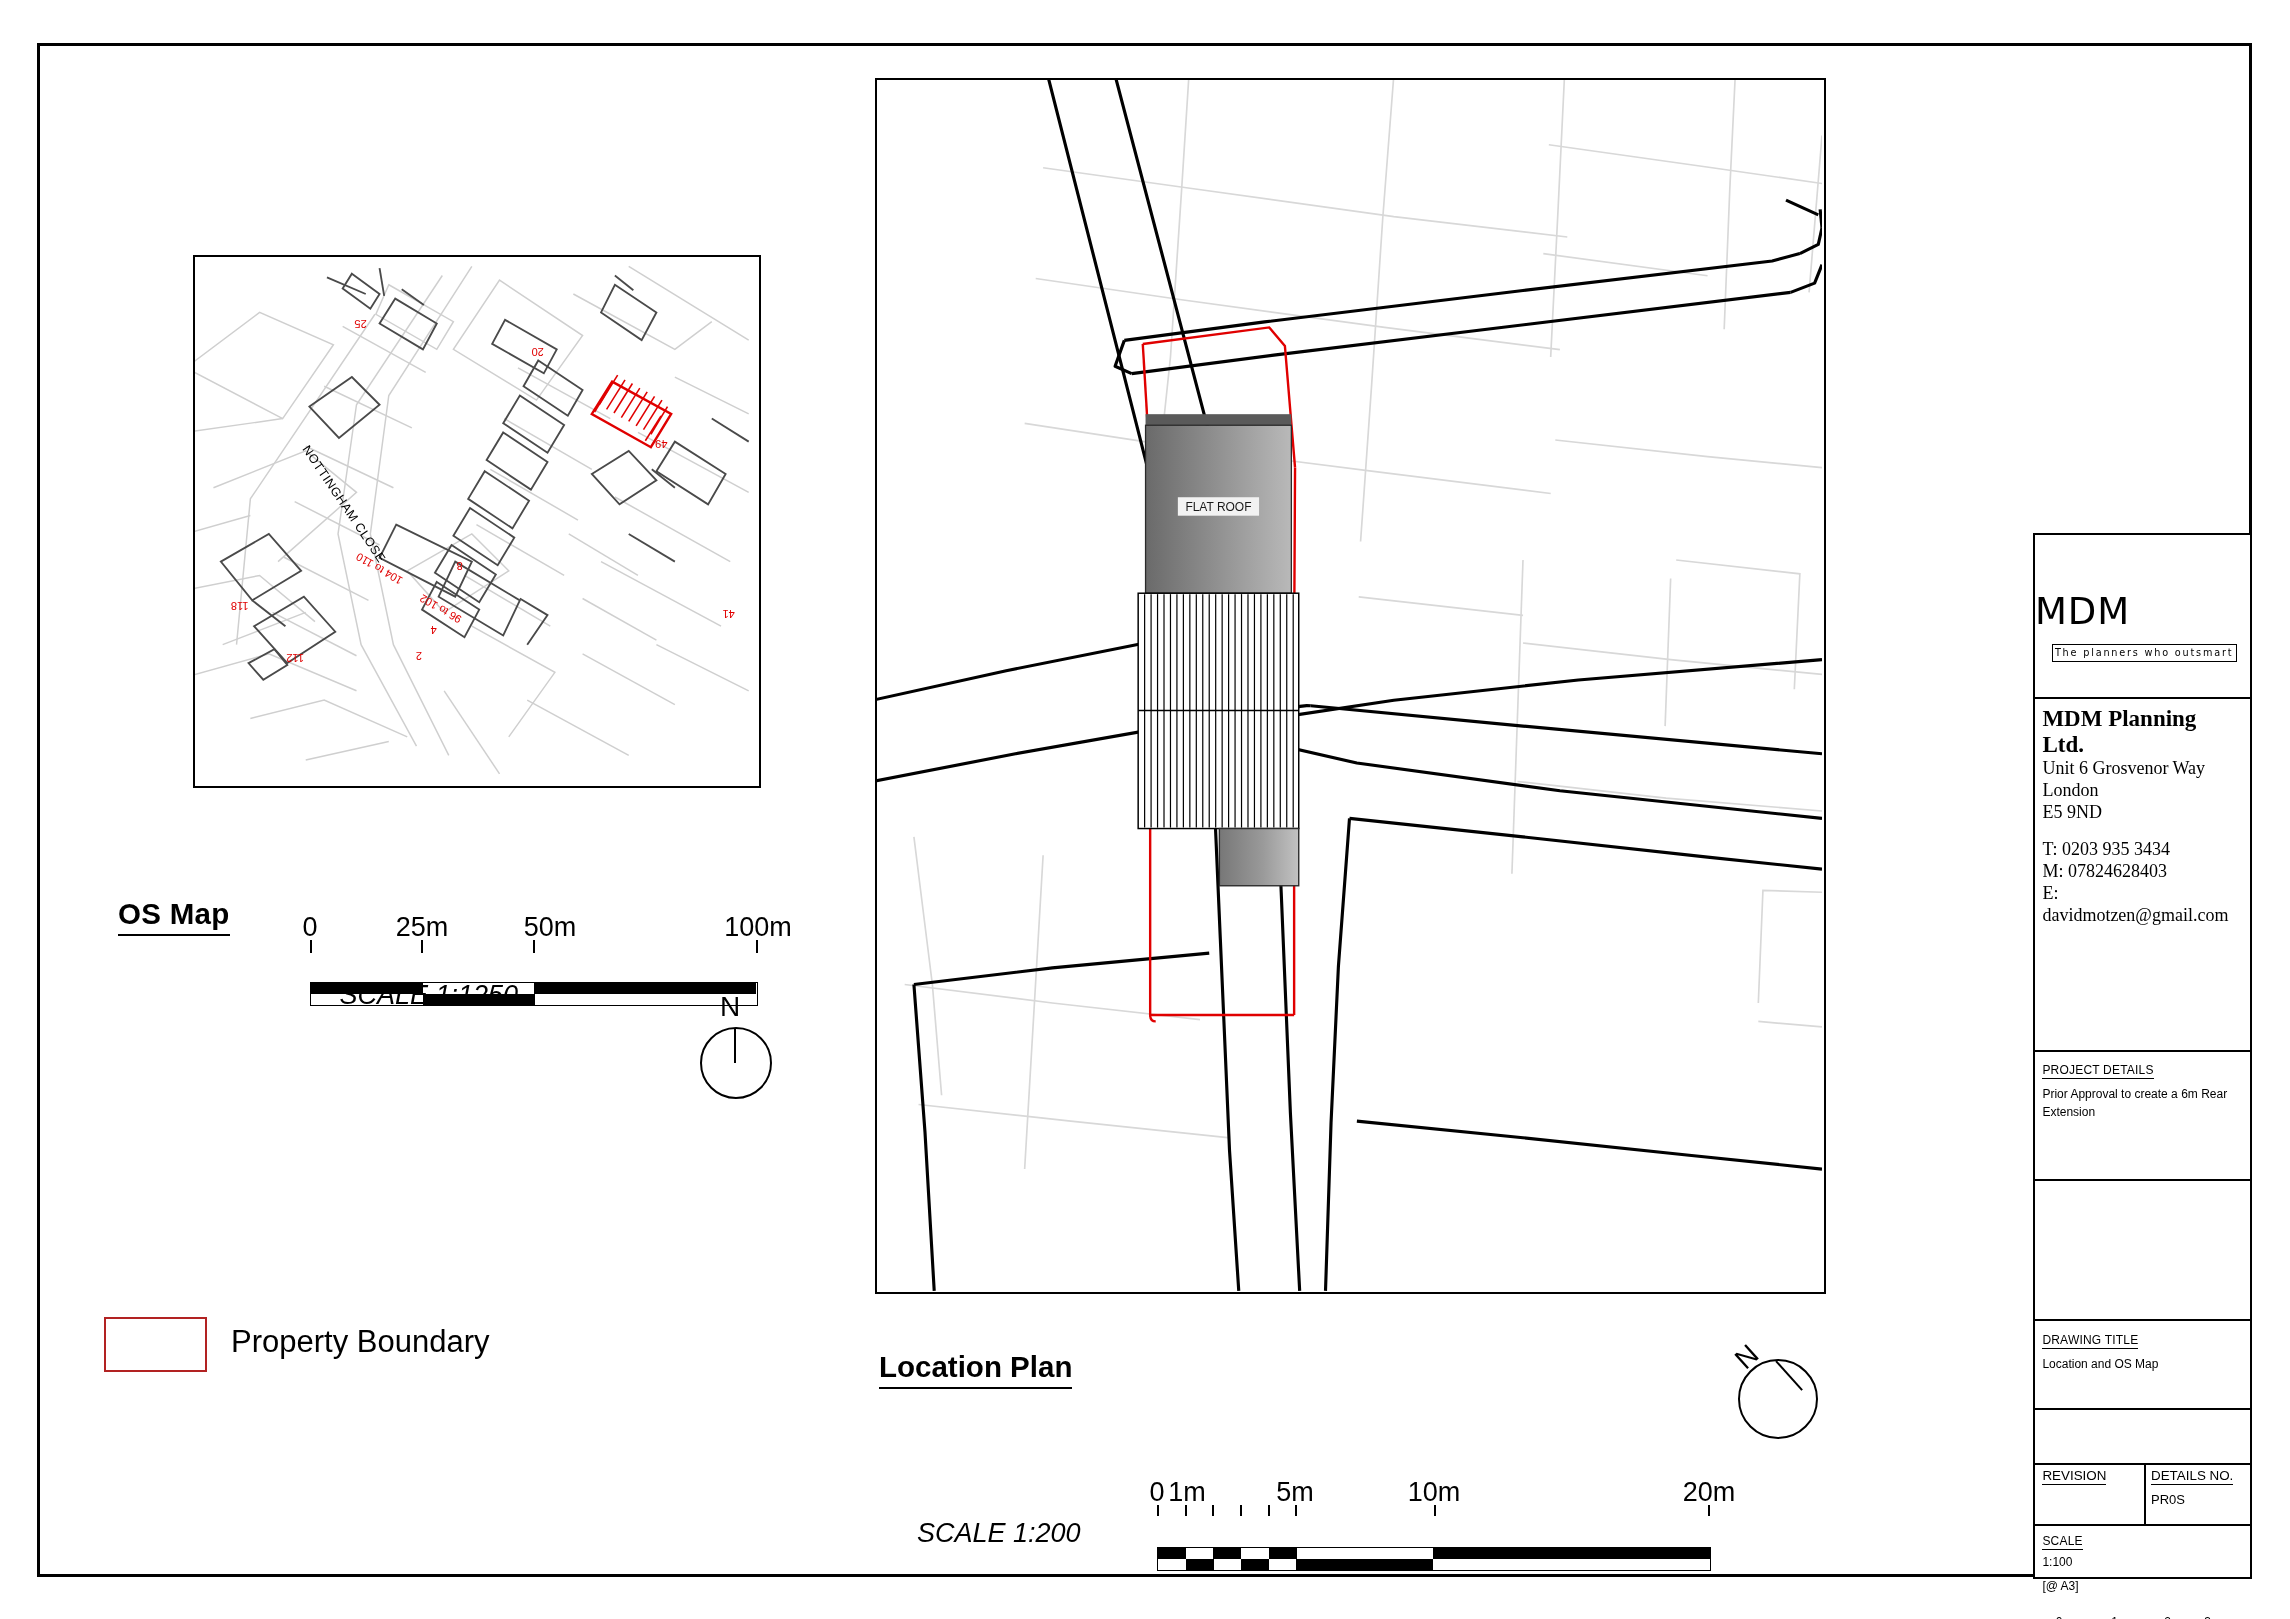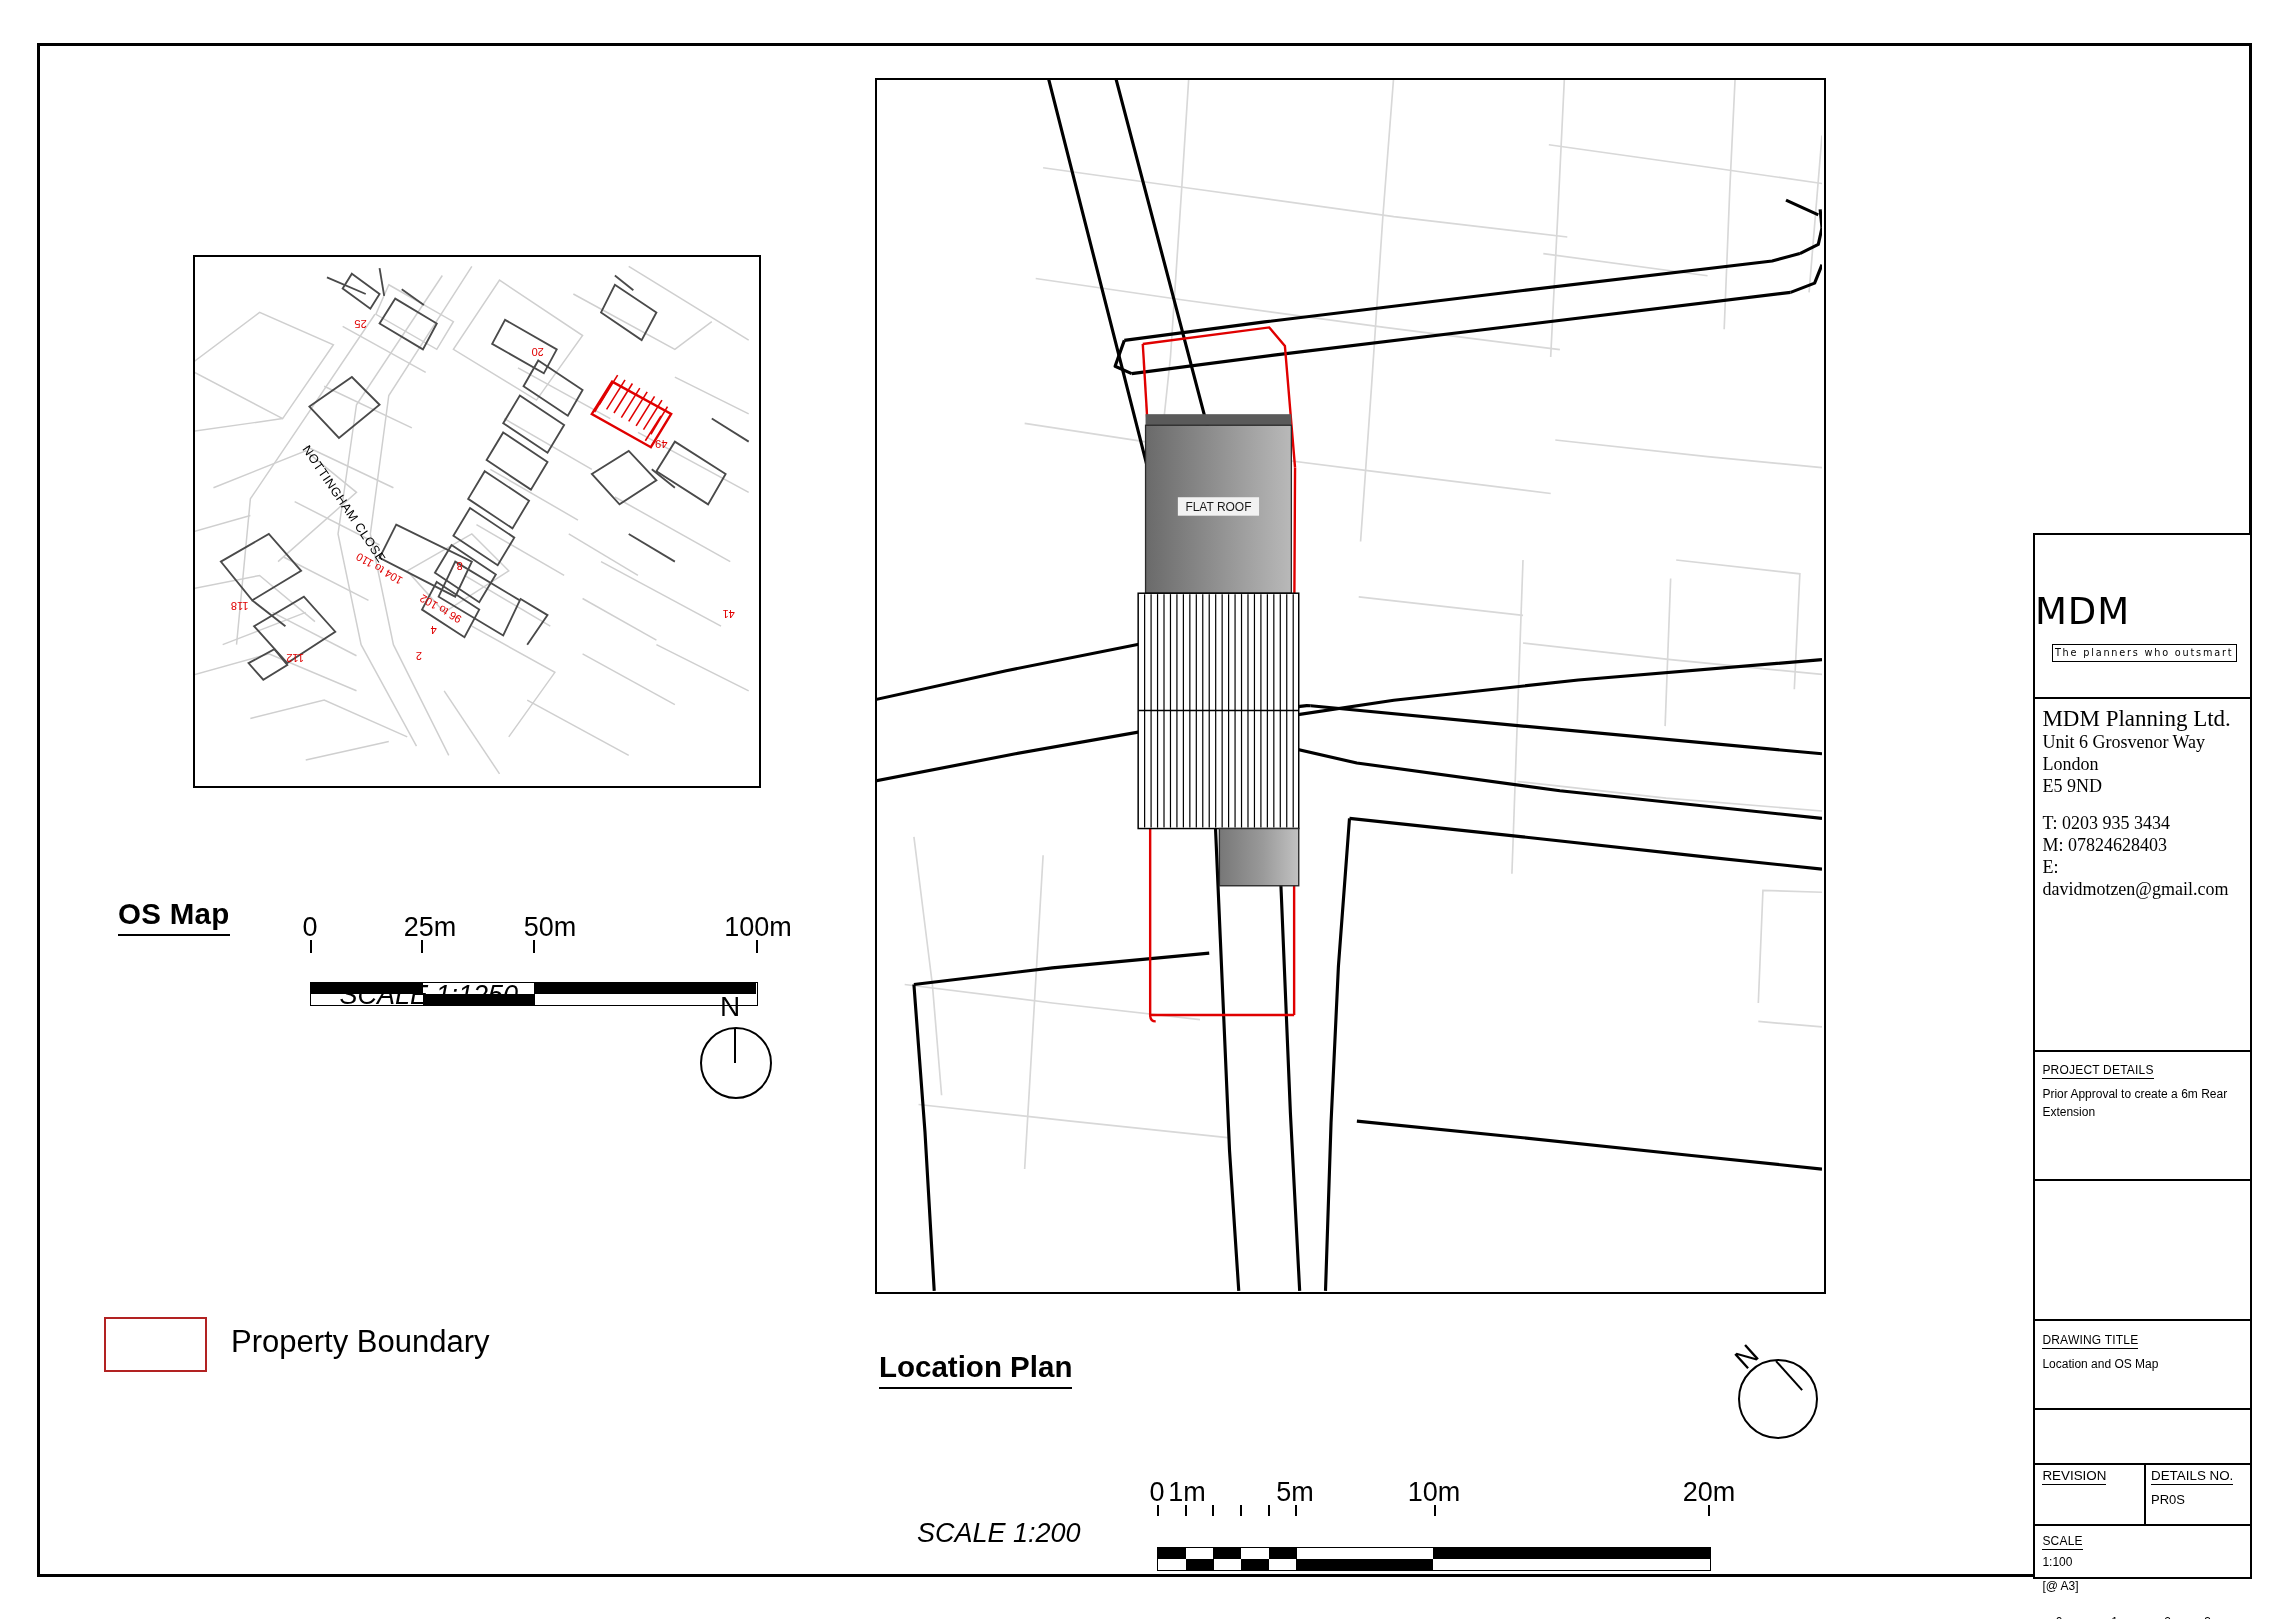--- a/index.html
+++ b/index.html
@@ -52,21 +52,21 @@
 
   #logo-area{position:absolute;left:0;top:0;width:100%;height:162px;}
   #logo-mdm{position:absolute;width:100%;top:55px;font-size:37px;
       letter-spacing:0.9px;font-family:"DejaVu Sans",sans-serif;}
   #logo-tag{position:absolute;left:16.6px;top:109px;width:185px;text-align:center;
       font-size:9.7px;letter-spacing:1.8px;border:0.9px solid #000;padding:1.8px 0 2.8px 0;
       font-family:"DejaVu Sans",sans-serif;box-sizing:border-box;}
 
   #company-area{position:absolute;left:0;top:162px;width:100%;padding:9.2px 7.4px 0 7.4px;
       box-sizing:border-box;font-family:"Liberation Serif",serif;}
-  #company-name{font-size:23px;line-height:1.12;}
+  #company-name{font-size:23px;line-height:1.12;font-weight:bold;}
   .company-line{font-size:18px;line-height:1.22;}
   .company-gap{height:15.7px;}
 
   .tb-sec{position:absolute;left:7.4px;width:198px;}
   .tb-head{font-size:12px;border-bottom:1.8px solid #000;display:inline-block;
       padding-bottom:0.9px;letter-spacing:0.2px;}
   .tb-body{font-size:12px;line-height:1.45;margin-top:7.4px;}
   .cell-head{font-size:13.4px;border-bottom:1.8px solid #000;display:inline-block;padding-bottom:0.9px;}
 
   
@@ -185,21 +185,21 @@
 
     <text x="116" y="208" fill="#000" font-family="Liberation Sans, sans-serif" font-size="13.5" letter-spacing="0.6" transform="rotate(56 116 208)">NOTTINGHAM CLOSE</text>
   </svg>
 </div>
 
 <div id="os-map-title">OS Map</div>
 
 <div class="scalebar-wrap" style="left:310px;top:912px;width:448px;">
   <div class="sb-labels">
     <span style="left:0px;">0</span>
-    <span style="left:120px;">25m</span>
+    <span style="left:112px;">25m</span>
     <span style="left:240px;">50m</span>
     <span style="left:448px;">100m</span>
   </div>
   <div class="sb-tick" style="left:0px;top:28px;height:13px;"></div>
   <div class="sb-tick" style="left:111px;top:28px;height:13px;"></div>
   <div class="sb-tick" style="left:223px;top:28px;height:13px;"></div>
   <div class="sb-tick" style="left:446px;top:28px;height:13px;"></div>
   <div class="sb-bar" style="top:39px;width:448px;height:24px;">
     <div class="sb-seg" style="left:0;width:112px;background:#000;"></div>
     <div class="sb-seg2" style="left:112px;width:112px;background:#000;"></div>

